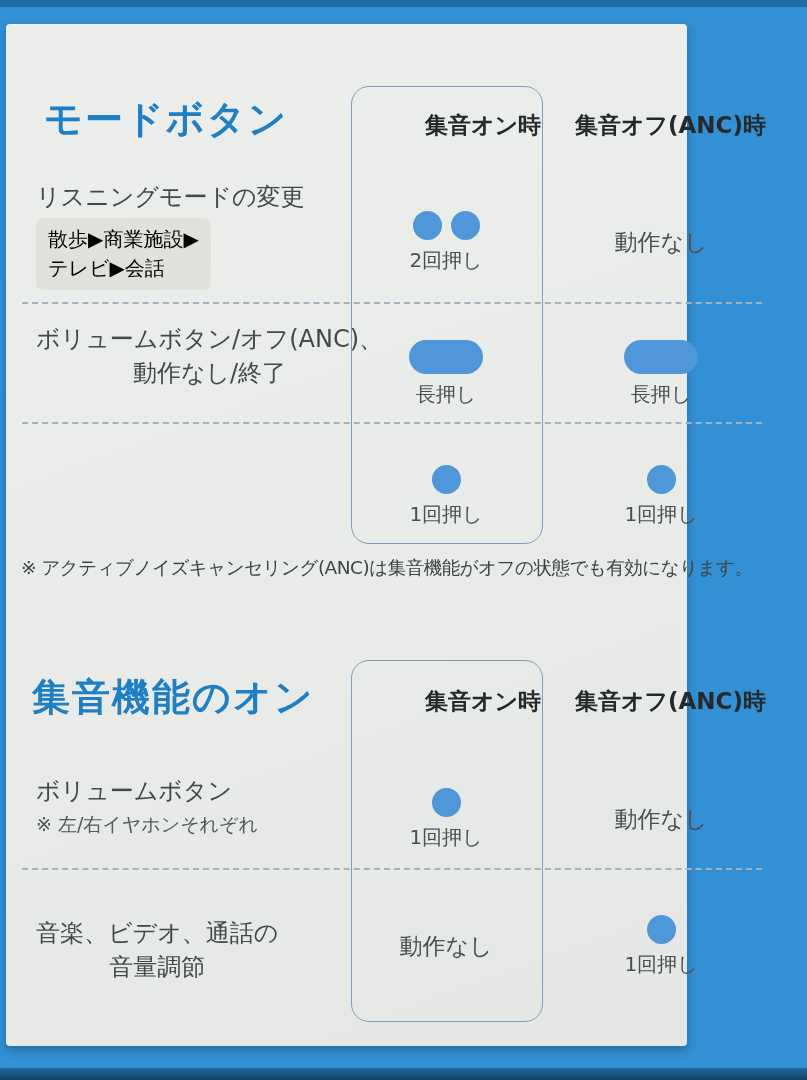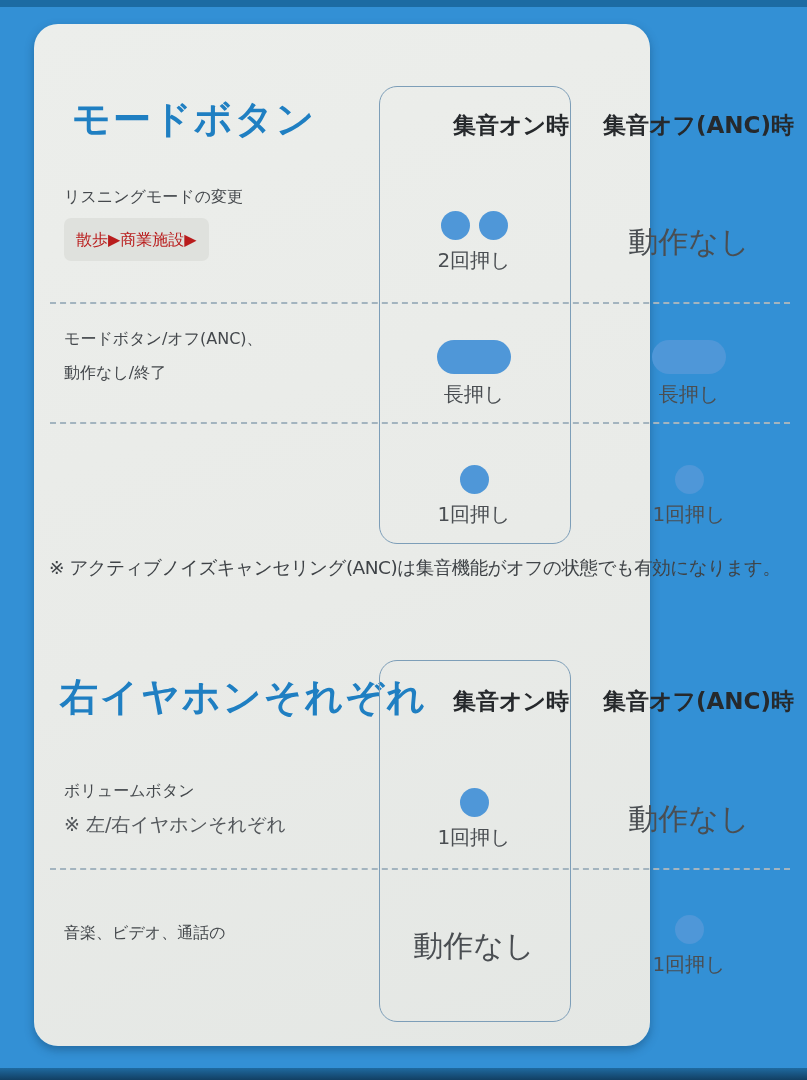--- a/index.html
+++ b/index.html
@@ -10,69 +10,70 @@
   }
   .photo-top-edge{
     position:absolute;left:0;top:0;width:807px;height:7px;
     background:#1c6ba3;z-index:1;
   }
   .photo-bottom-edge{
     position:absolute;left:0;bottom:0;width:807px;height:12px;
     background:linear-gradient(#1f6aa0,#123f63);z-index:1;
   }
   .card{
-    position:absolute;left:34px;top:24px;width:616px;height:1022px;
+    position:absolute;left:6px;top:24px;width:681px;height:1022px;
     background:linear-gradient(160deg,#eceeeb 0%,#e9ebe8 55%,#e4e7e4 100%);
-    border-radius:24px;
+    border-radius:4px;
     box-shadow:0 4px 10px rgba(10,40,70,.35);
     z-index:2;
   }
   .sec-title{
     position:absolute;left:0;top:0;
     font-size:38px;font-weight:bold;color:#1f7fc2;letter-spacing:2px;
     white-space:nowrap;
   }
   .col-box{
     position:absolute;border:1.5px solid #7d9eb8;border-radius:18px;
     background:transparent;
   }
   .col-hdr{
     position:absolute;font-size:23px;font-weight:bold;color:#26292c;
     text-align:right;white-space:nowrap;
   }
   .row-label{
-    position:absolute;font-size:16px;color:#44484c;line-height:34px;
+    position:absolute;font-size:24px;color:#44484c;line-height:34px;
     white-space:nowrap;
+    text-align:center;
   }
   .row-sublabel{
     position:absolute;font-size:19px;color:#54585c;white-space:nowrap;
   }
   .tag-box{
     position:absolute;background:#dfe1dd;border-radius:7px;
-    padding:7px 12px;font-size:16px;line-height:29px;color:#b91c1c;
+    padding:7px 12px;font-size:20px;line-height:29px;color:#000000;
     white-space:nowrap;
   }
   .cell{
     position:absolute;display:flex;flex-direction:column;
     align-items:center;justify-content:center;gap:7px;
   }
   .glyph{display:flex;align-items:center;justify-content:center;gap:9px;}
   .glyph::before,.glyph::after{background:#4f97d8;}
   .glyph[data-gesture="tap1"]::before{
     content:"";width:29px;height:29px;border-radius:50%;display:block;
   }
   .glyph[data-gesture="tap2"]::before,
   .glyph[data-gesture="tap2"]::after{
     content:"";width:29px;height:29px;border-radius:50%;display:block;
   }
   .glyph[data-gesture="hold"]::before{
     content:"";width:74px;height:34px;border-radius:17px;display:block;
   }
   .caption{font-size:20px;color:#4a4e52;white-space:nowrap;}
-  .cell.none-cell .caption{font-size:30px;}
+  .cell.none-cell .caption{font-size:23px;}
   .sep{
     position:absolute;left:16px;width:740px;height:0;
     border-top:2px dashed #a3b4bf;
   }
   .note{
     position:absolute;left:15px;top:531px;width:748px;
     font-size:18.5px;color:#3f4347;white-space:nowrap;letter-spacing:-0.5px;
   }
 </style>
 </head>
@@ -86,34 +87,35 @@
   <div class="sec-title" style="left:38px;top:70px;">モードボタン</div>
 
   <div class="col-box" style="left:345px;top:62px;width:190px;height:456px;"></div>
 
   <div class="col-hdr" style="left:345px;top:86px;width:190px;">集音オン時</div>
   <div class="col-hdr" style="left:548px;top:86px;width:212px;">集音オフ(ANC)時</div>
 
   <div class="row-label" style="left:30px;top:156px;">リスニングモードの変更</div>
   <div class="tag-box" style="left:30px;top:194px;">
     <div>散歩▶商業施設▶</div>
+    <div>テレビ▶会話</div>
   </div>
   <div class="cell" style="left:345px;top:168px;width:190px;height:100px;">
     <span class="glyph" data-gesture="tap2"></span>
     <span class="caption">2回押し</span>
   </div>
   <div class="cell none-cell" style="left:555px;top:168px;width:200px;height:100px;">
 
     <span class="caption">動作なし</span>
   </div>
 
   <div class="sep" style="top:278px;"></div>
 
   <div class="row-label" style="left:30px;top:298px;">
-    <div>モードボタン/オフ(ANC)、</div>
+    <div>ボリュームボタン/オフ(ANC)、</div>
     <div>動作なし/終了</div>
   </div>
   <div class="cell" style="left:345px;top:302px;width:190px;height:96px;">
     <span class="glyph" data-gesture="hold"></span>
     <span class="caption">長押し</span>
   </div>
   <div class="cell" style="left:555px;top:302px;width:200px;height:96px;">
     <span class="glyph" data-gesture="hold"></span>
     <span class="caption">長押し</span>
   </div>
@@ -126,21 +128,21 @@
     <span class="glyph" data-gesture="tap1"></span>
     <span class="caption">1回押し</span>
   </div>
   <div class="cell" style="left:555px;top:424px;width:200px;height:96px;">
     <span class="glyph" data-gesture="tap1"></span>
     <span class="caption">1回押し</span>
   </div>
 
   <div class="note">※ アクティブノイズキャンセリング(ANC)は集音機能がオフの状態でも有効になります。</div>
 
-  <div class="sec-title" style="left:26px;top:648px;">右イヤホンそれぞれ</div>
+  <div class="sec-title" style="left:26px;top:648px;">集音機能のオン</div>
 
   <div class="col-box" style="left:345px;top:636px;width:190px;height:360px;"></div>
 
   <div class="col-hdr" style="left:345px;top:662px;width:190px;">集音オン時</div>
   <div class="col-hdr" style="left:548px;top:662px;width:212px;">集音オフ(ANC)時</div>
 
   <div class="row-label" style="left:30px;top:750px;">ボリュームボタン</div>
   <div class="row-sublabel" style="left:30px;top:788px;">※ 左/右イヤホンそれぞれ</div>
   <div class="cell" style="left:345px;top:748px;width:190px;height:94px;">
     <span class="glyph" data-gesture="tap1"></span>
@@ -148,20 +150,21 @@
   </div>
   <div class="cell none-cell" style="left:555px;top:748px;width:200px;height:94px;">
 
     <span class="caption">動作なし</span>
   </div>
 
   <div class="sep" style="top:844px;"></div>
 
   <div class="row-label" style="left:30px;top:872px;margin-top:20px;">
     <div>音楽、ビデオ、通話の</div>
+    <div>音量調節</div>
   </div>
   <div class="cell none-cell" style="left:345px;top:872px;width:190px;height:100px;">
 
     <span class="caption">動作なし</span>
   </div>
   <div class="cell" style="left:555px;top:872px;width:200px;height:100px;">
     <span class="glyph" data-gesture="tap1"></span>
     <span class="caption">1回押し</span>
   </div>
 

